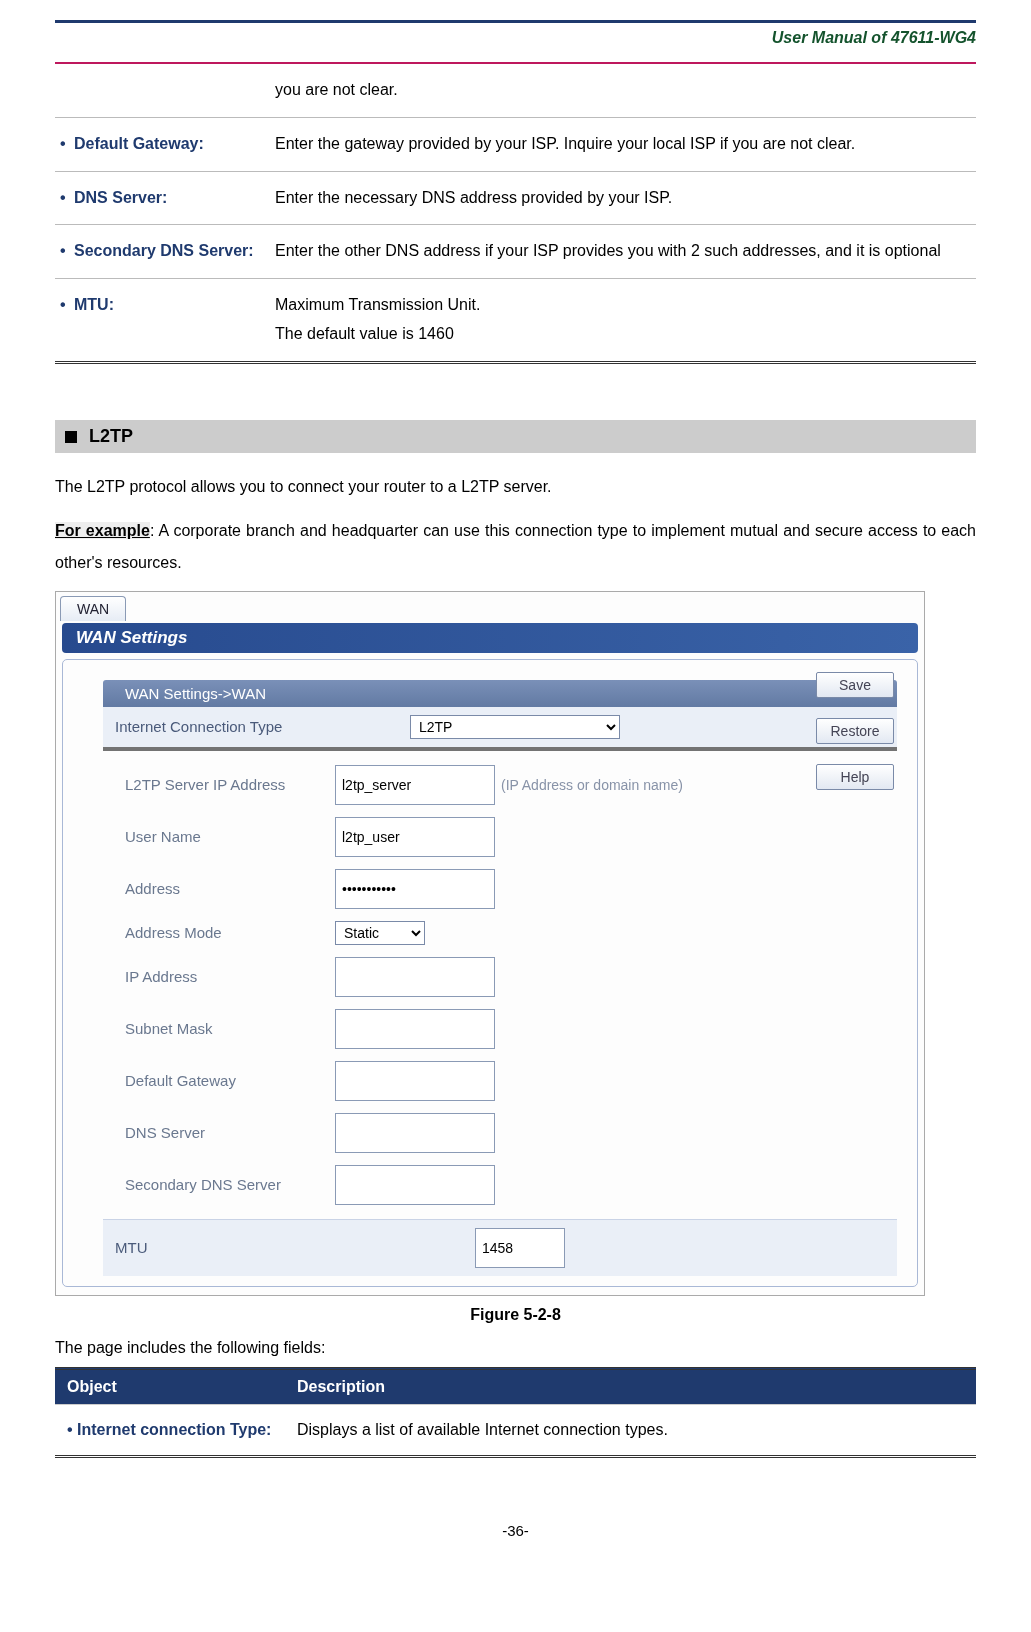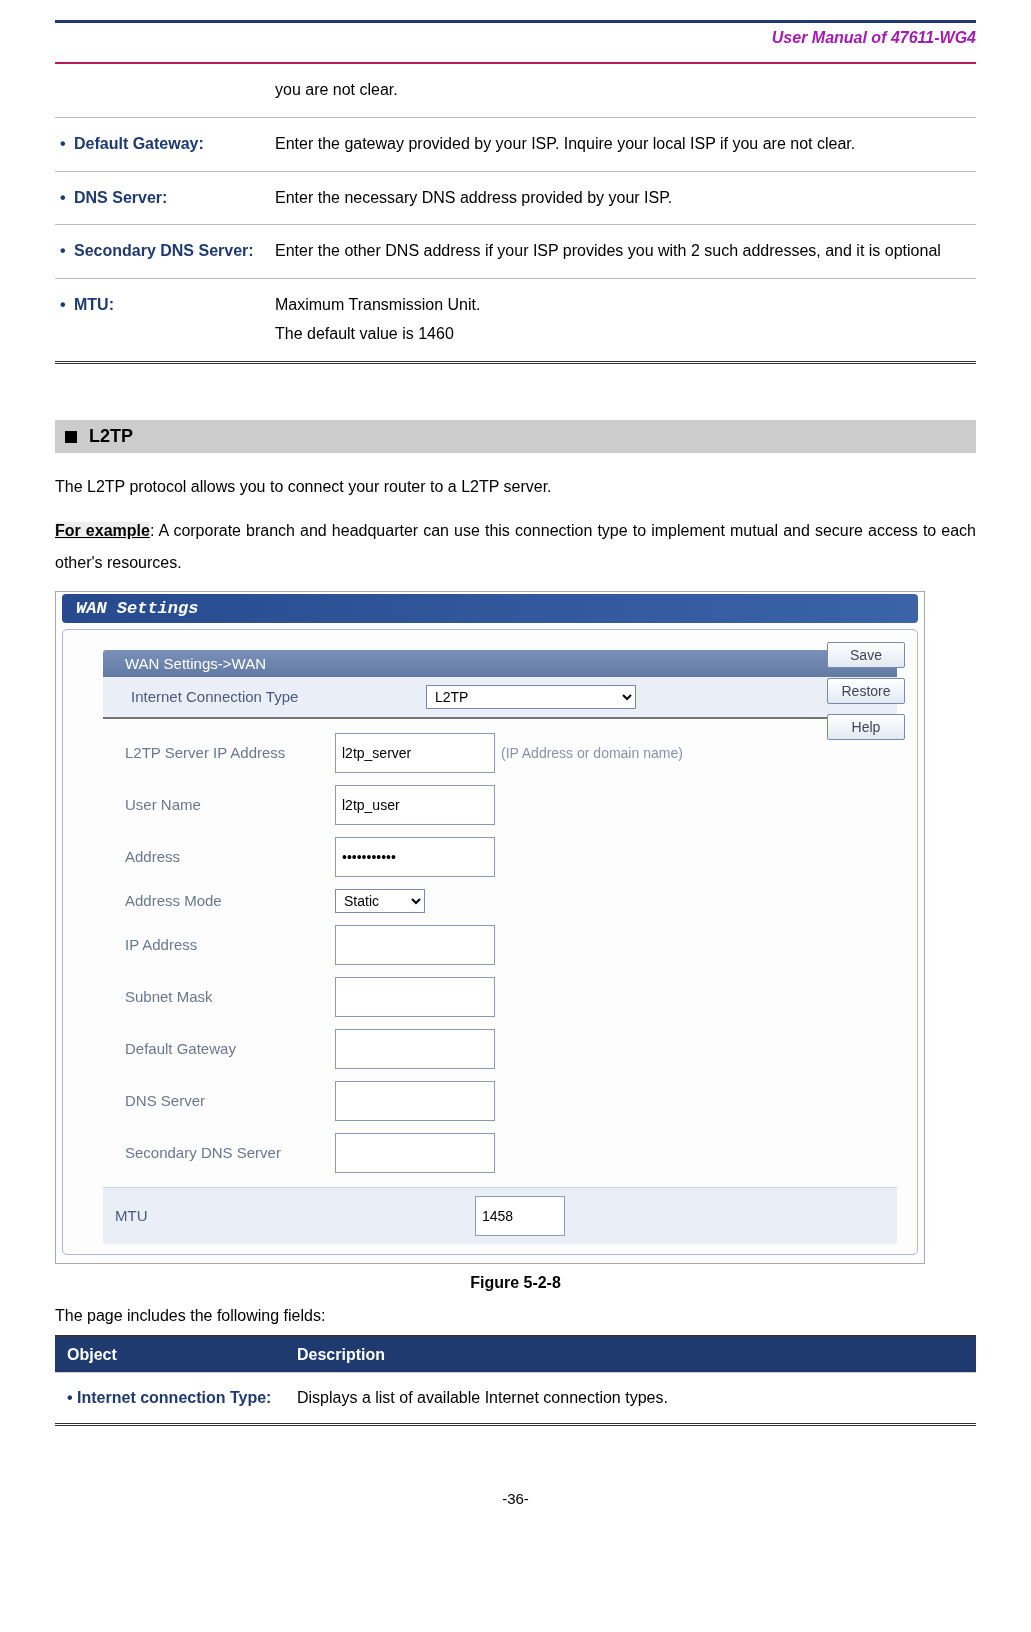--- a/index.html
+++ b/index.html
@@ -15,21 +15,21 @@
       width: 1031px;
       margin: 0 auto;
       padding: 20px 55px 20px 55px;
     }
     .header-line {
       border-top: 3px solid #1f3a6e;
       margin-bottom: 6px;
     }
     .header-text {
       text-align: right;
-      color: #a21caf;
+      color: #14532d;
       font-weight: bold;
       font-style: italic;
       font-size: 16px;
       margin-bottom: 15px;
     }
     .param-table {
       width: 100%;
       border-collapse: collapse;
       border-top: 2px solid #be185d;
       border-bottom: 3px double #333;
@@ -103,43 +103,42 @@
     }
     .wan-title-bar {
       background: linear-gradient(to right, #274a8e 0%, #3a63a8 100%);
       color: #fff;
       font-weight: bold;
       font-style: italic;
       font-size: 17px;
       padding: 5px 14px;
       border-radius: 4px;
       margin: 2px 6px 6px 6px;
-      font-family: Liberation Mono, monospace;
     }
     .wan-frame {
       border: 1px solid #a9b8d6;
       border-radius: 5px;
       margin: 0 6px 8px 6px;
       position: relative;
       padding-bottom: 10px;
     }
     .wan-inner {
       margin: 20px 20px 0 40px;
     }
     .sub-header {
       background: linear-gradient(#7a90b8, #627aa3);
       color: #fff;
       padding: 5px 22px;
       font-size: 15px;
       border-radius: 3px 3px 0 0;
     }
     .conn-row {
       background: #eaeff7;
-      padding: 8px 28px;
-      border-bottom: 2px solid #737373;
+      padding: 8px 12px;
+      border-bottom: 4px solid #737373;
       font-size: 15px;
       color: #4a5a7a;
       display: flex;
       align-items: center;
     }
     .conn-row .lbl { width: 295px; }
     .field-block {
       padding: 8px 0 8px 22px;
     }
     .field-row {
@@ -157,25 +156,25 @@
       padding: 8px 12px;
       font-size: 15px;
       color: #4a5a7a;
       display: flex;
       align-items: center;
       border-top: 1px solid #c9d3e6;
     }
     .mtu-row .lbl { width: 360px; }
     .side-btns {
       position: absolute;
-      right: 12px;
+      right: 23px;
       top: 12px;
       display: flex;
       flex-direction: column;
-      gap: 10px;
+      gap: 20px;
     }
     .side-btn {
       width: 78px;
       padding: 4px 0;
       text-align: center;
       font-size: 14px;
       border: 1px solid #7a8aa8;
       background: linear-gradient(#fff, #e2e8f2);
       color: #445;
       border-radius: 2px;
@@ -276,20 +275,23 @@
 <div class="section-heading">
   <span class="sq"></span><span>L2TP</span>
 </div>
 
 <p class="body-text">The L2TP protocol allows you to connect your router to a L2TP server.</p>
 <p class="body-text">
   <span class="underline-hl">For example</span><span>: A corporate branch and headquarter can use this connection type to implement mutual and secure access to each other's resources.</span>
 </p>
 
 <div class="wan-wrap">
+  <div class="tab-bar">
+    <span class="tab-btn">WAN</span>
+  </div>
   <div class="wan-title-bar">WAN Settings</div>
 
   <div class="wan-frame">
     <div class="side-btns">
       <div class="side-btn">Save</div>
       <div class="side-btn">Restore</div>
       <div class="side-btn">Help</div>
     </div>
 
     <div class="wan-inner">

